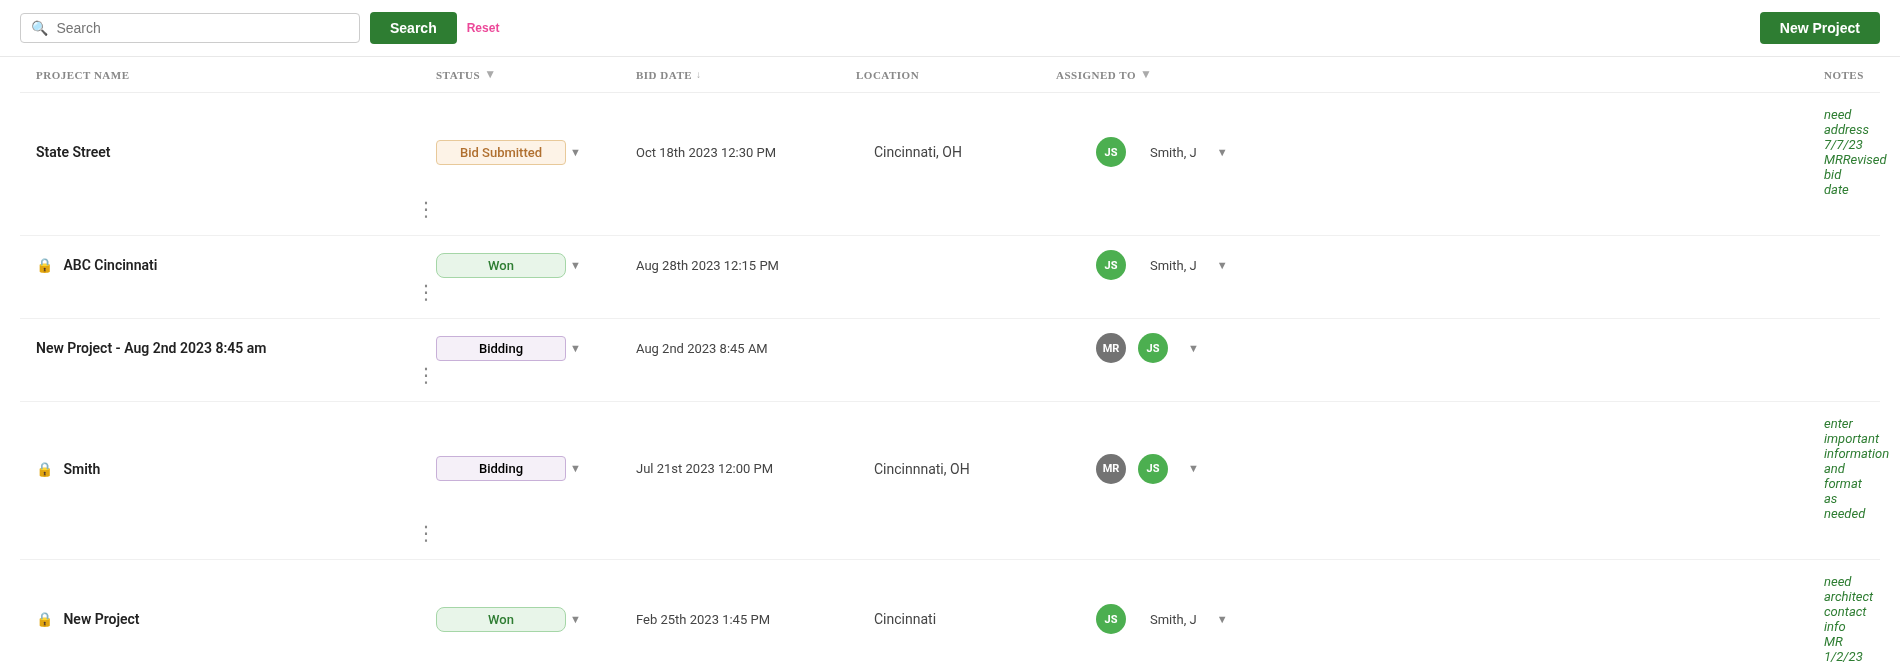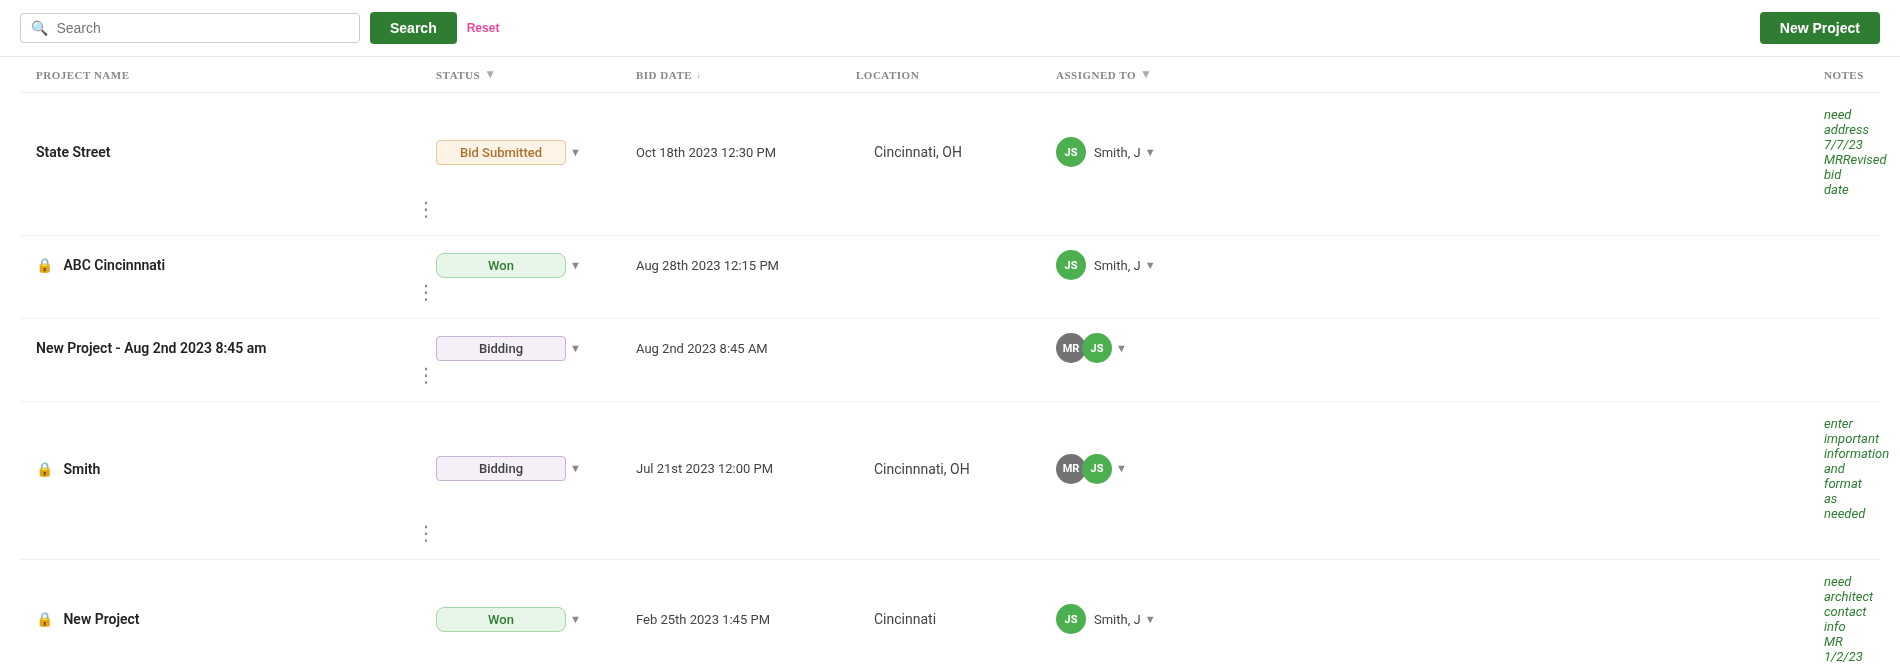--- a/index.html
+++ b/index.html
@@ -137,40 +137,41 @@
     }
     .status-won {
       background: #e8f5e9;
       border-color: #a5d6a7;
       color: #2e7d32;
       border-radius: 8px;
     }
     .status-bidding {
       background: #f5f0f8;
       border-color: #c8b0d8;
-      color: #404040;
+      color: #000000;
     }
     .dropdown-chevron {
       color: #888;
       font-size: 11px;
       cursor: pointer;
     }
     .bid-date-cell {
       color: #444;
       font-size: 13px;
     }
     .location-cell {
       color: #444;
       font-size: 14px;
       margin-left: 18px;
     }
     .assigned-cell {
       display: flex;
       align-items: center;
-      gap: 2px;
+      gap: 18px;
+      margin-left: 40px;
     }
     .avatar {
       width: 30px;
       height: 30px;
       border-radius: 50%;
       display: flex;
       align-items: center;
       justify-content: center;
       font-size: 11px;
       font-weight: 700;
@@ -257,21 +258,21 @@
           <div class="avatar avatar-js">JS</div>
           <span class="assigned-name">Smith, J</span>
           <span class="assigned-chevron">▼</span>
         </div>
         <div class="notes-cell">need address 7/7/23 MRRevised bid date</div>
         <div class="more-btn">⋮</div>
       </div>
       <div class="table-row">
         <div class="project-name-cell">
           <span class="lock-icon">🔒</span>
-          <span>ABC Cincinnnati</span>
+          <span>ABC Cincinnati</span>
         </div>
         <div class="status-cell">
           <span class="status-badge status-won">Won</span>
           <span class="dropdown-chevron">▼</span>
         </div>
         <div class="bid-date-cell">Aug 28th 2023 12:15 PM</div>
         <div class="location-cell"></div>
         <div class="assigned-cell">
           <div class="avatar avatar-js">JS</div>
           <span class="assigned-name">Smith, J</span>

